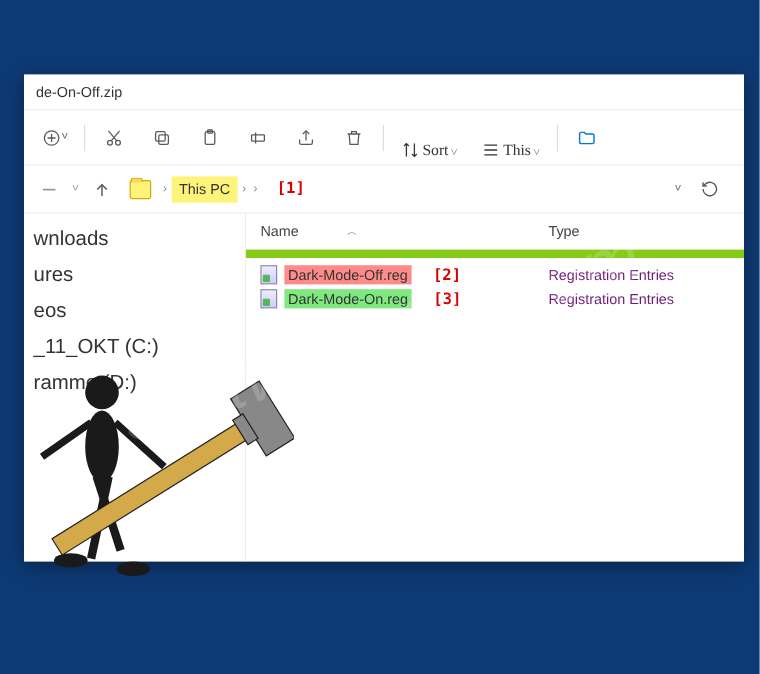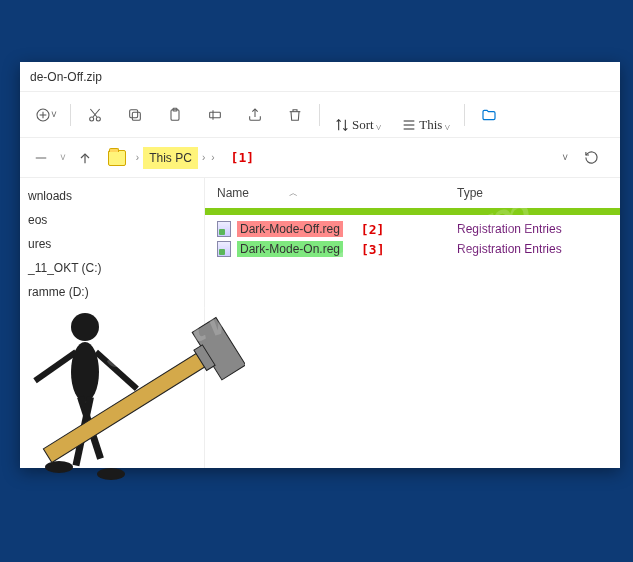--- a/index.html
+++ b/index.html
@@ -129,21 +129,21 @@
       height: calc(100% - 116px);
     }
     .sidebar {
       width: 185px;
       border-right: 1px solid #eee;
       padding: 6px 0;
       overflow: hidden;
     }
     .sidebar-item {
       padding: 5px 8px;
-      font-size: 12px;
+      font-size: 17px;
       cursor: pointer;
       white-space: nowrap;
     }
     .content {
       flex: 1;
       padding: 0;
     }
     .col-headers {
       display: flex;
       padding: 8px 12px;
@@ -322,22 +322,22 @@
             <path d="M3 12a9 9 0 1 0 3-6.7L3 8"></path>
             <path d="M3 3v5h5"></path>
           </svg>
       </div>
     </div>
   </div>
 
   <div class="body-area">
     <div class="sidebar">
       <div class="sidebar-item">wnloads</div>
+      <div class="sidebar-item">ures</div>
       <div class="sidebar-item">eos</div>
-      <div class="sidebar-item">ures</div>
       <div class="sidebar-item">_11_OKT (C:)</div>
       <div class="sidebar-item">ramme (D:)</div>
     </div>
 
     <div class="content">
       <div class="col-headers">
         <div class="col-name">
           <span>Name</span>
           <span class="sort-caret">︿</span>
         </div>

